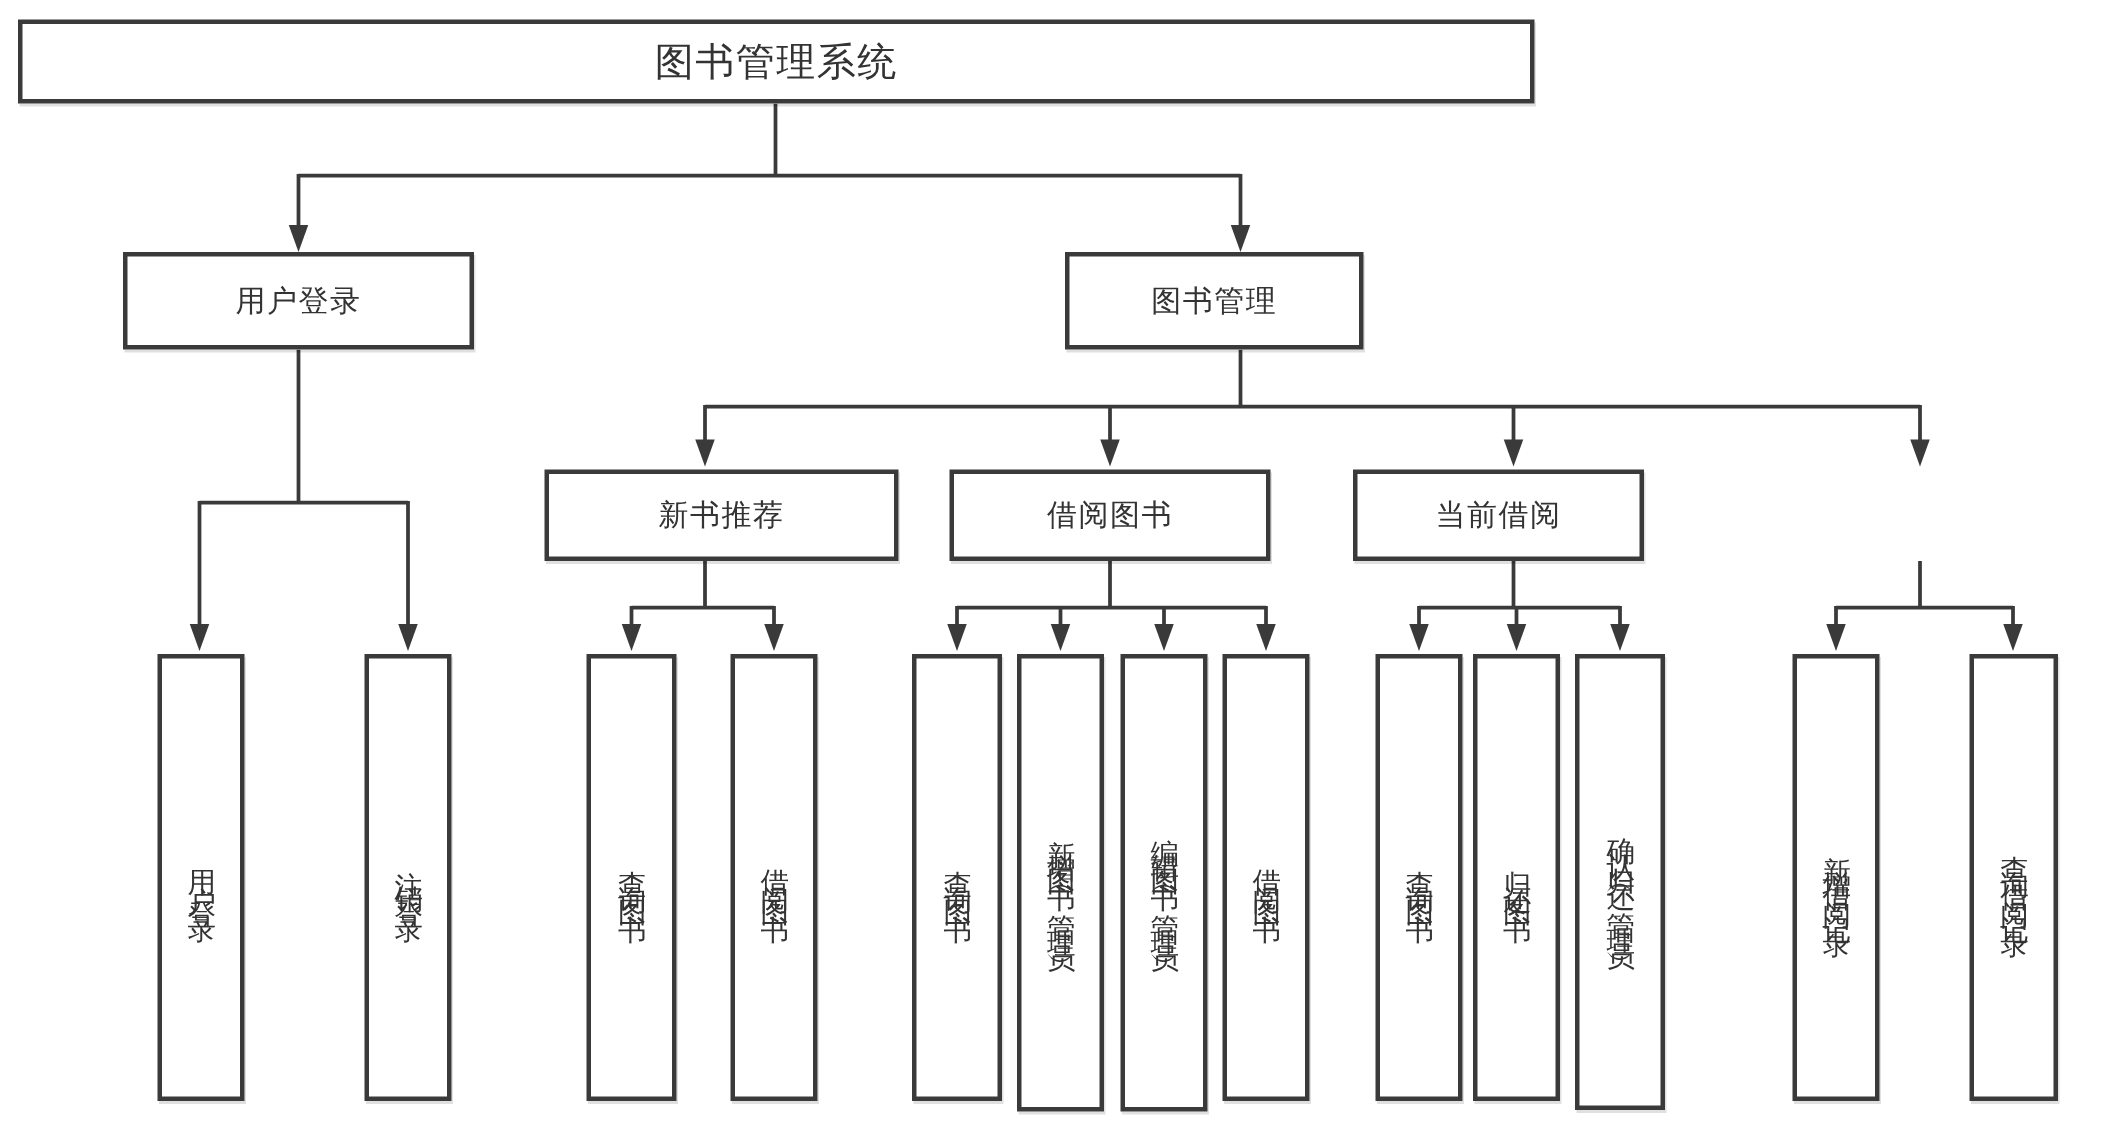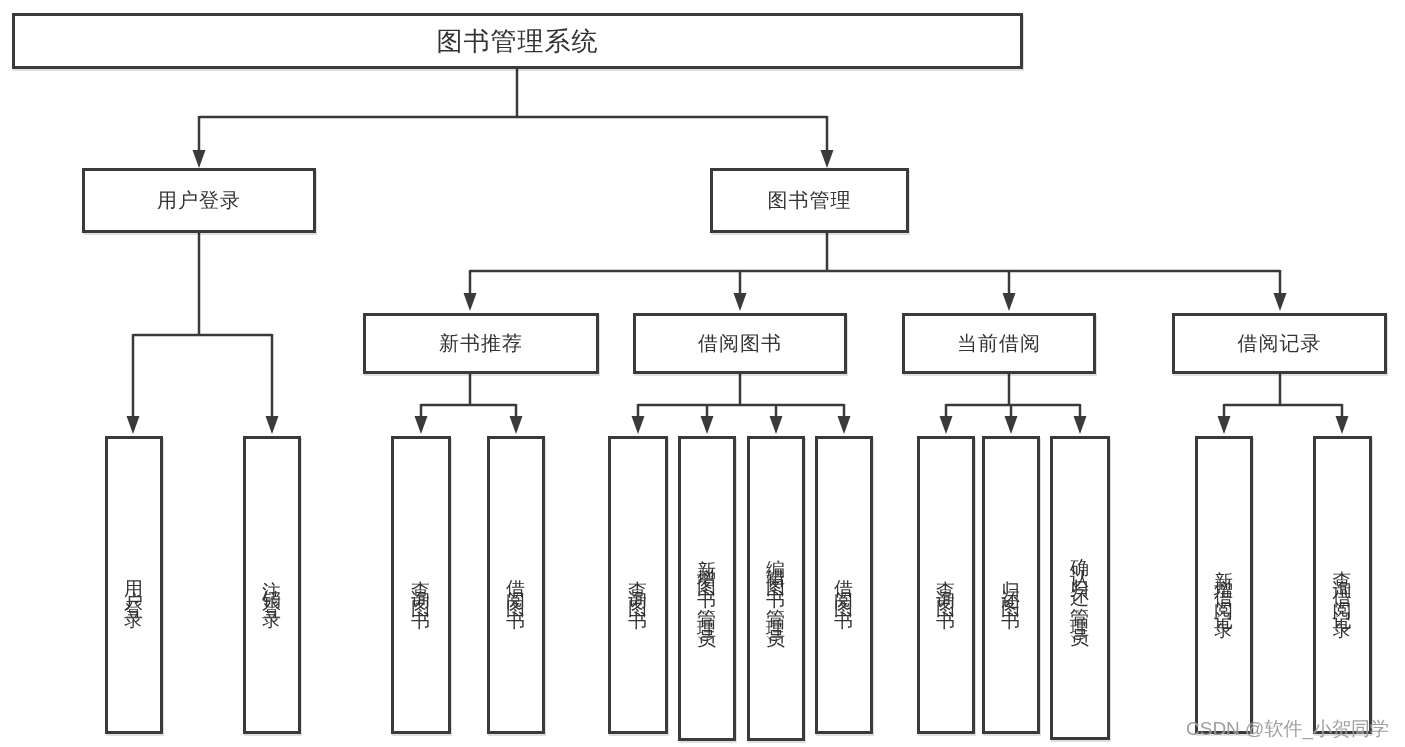--- a/index.html
+++ b/index.html
@@ -132,21 +132,20 @@
   </svg>
 
   <div class="node h-node root-node" id="nd-root">图书管理系统</div>
 
   <div class="node h-node" id="nd-user-login">用户登录</div>
   <div class="node h-node" id="nd-book-mgmt">图书管理</div>
 
   <div class="node h-node" id="nd-new-book-rec">新书推荐</div>
   <div class="node h-node" id="nd-book-borrow">借阅图书</div>
   <div class="node h-node" id="nd-current-borrow">当前借阅</div>
-  <div class="node h-node" id="nd-borrow-records">借阅记录</div>
 
   <div class="node v-node" id="lf-user-login">
     <span class="vtxt">用户登录</span>
   </div>
   <div class="node v-node" id="lf-logout">
     <span class="vtxt">注销登录</span>
   </div>
 
   <div class="node v-node" id="lf-rec-query">
     <span class="vtxt">查询图书</span>
@@ -178,14 +177,13 @@
     <span class="vtxt">确认归还（管理员）</span>
   </div>
 
   <div class="node v-node" id="lf-br-add">
     <span class="vtxt">新增借阅记录</span>
   </div>
   <div class="node v-node" id="lf-br-query">
     <span class="vtxt">查询借阅记录</span>
   </div>
 
-  <div class="watermark">CSDN @软件_小贺同学</div>
 </div>
 
 </body></html>

